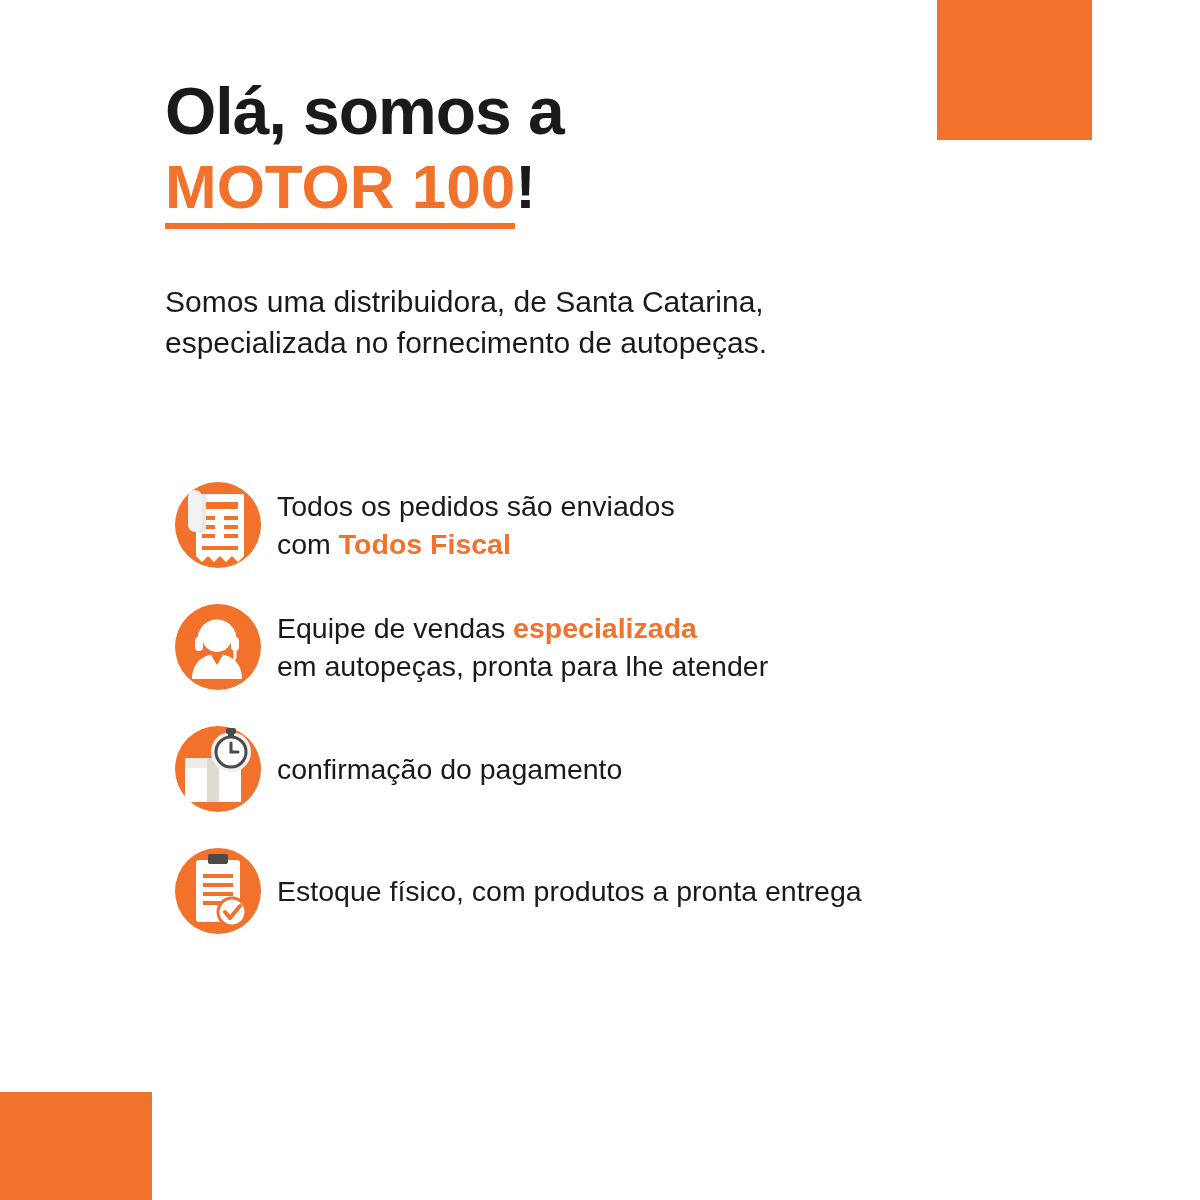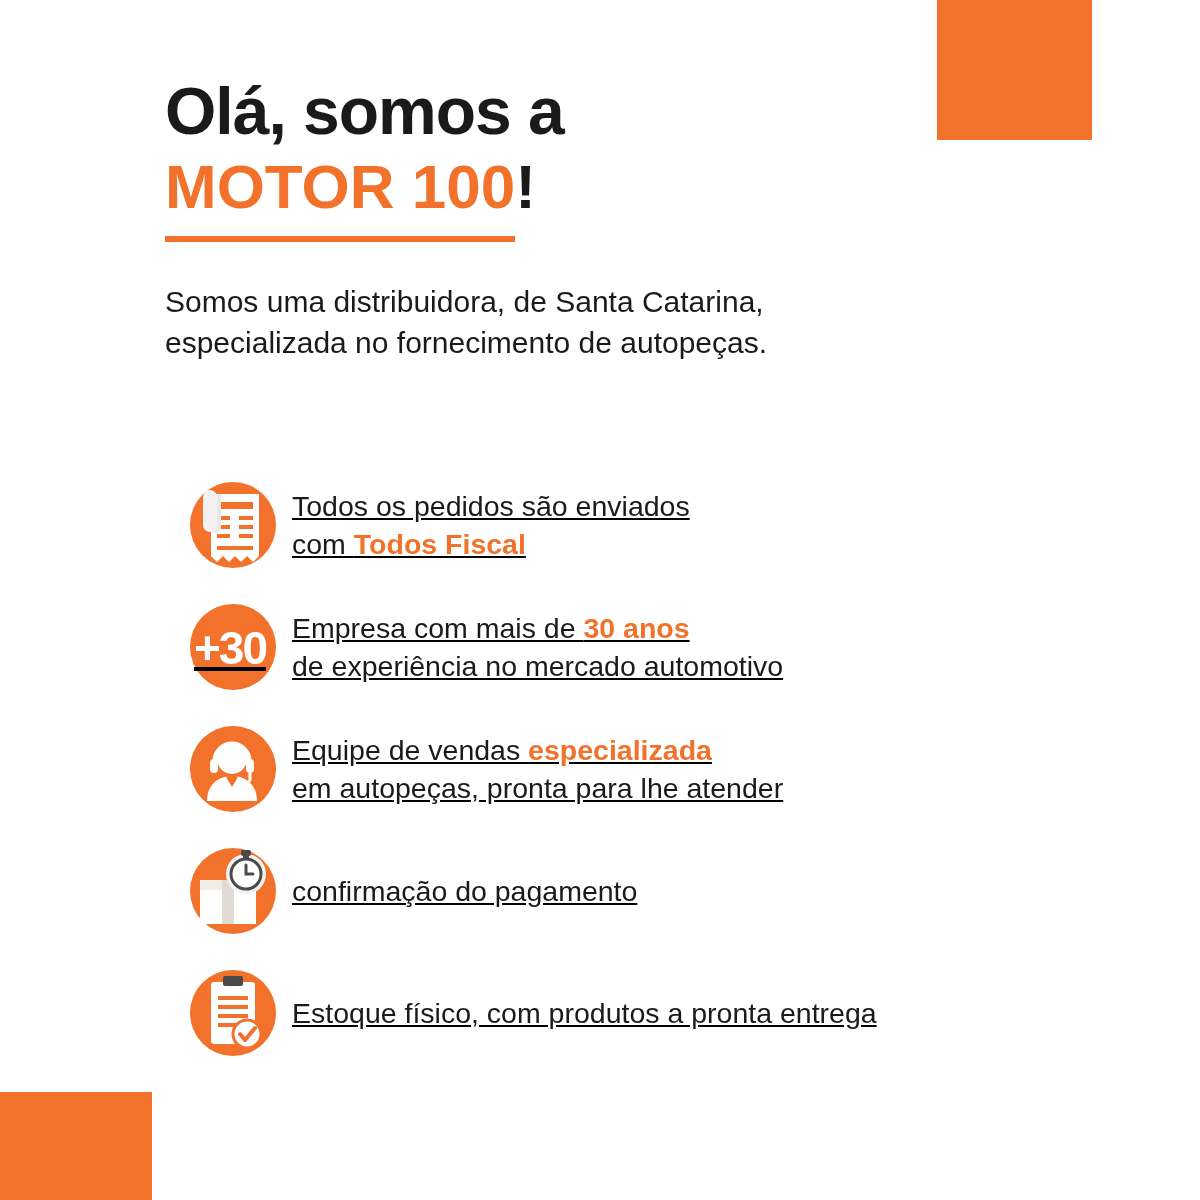--- a/index.html
+++ b/index.html
@@ -57,44 +57,43 @@
     margin-top: 12px;
     font-size: 62px;
     line-height: 1.0;
     font-weight: bold;
     color: #1a1a1a;
     letter-spacing: 0px;
   }
   .headline-2 .brand {
     color: #F2722B;
     border-bottom: 6px solid #F2722B;
-    padding-bottom: 15px;
+    padding-bottom: 2px;
   }
 
   .paragraph {
     margin-top: 64px;
     font-size: 30px;
     line-height: 1.35;
     color: #1a1a1a;
   }
 
   .benefits-lead {
     margin-top: 40px;
     font-size: 30px;
     color: #1a1a1a;
   }
   .benefits-lead .accent { color: #F2722B; font-weight: bold; }
 
   
   .benefits {
     position: absolute;
-    left: 182px;
+    left: 167px;
     top: 472px;
     width: 980px;
-    text-decoration: underline;
   }
 
   .benefit-row {
     display: flex;
     align-items: center;
     min-height: 108px;
     margin-bottom: 14px;
   }
 
   .benefit-icon {
@@ -182,32 +181,20 @@
         </svg>
       </div>
       <div class="benefit-text">
         <div>Todos os pedidos são enviados</div>
         <div>
           <span>com </span><span class="accent">Todos Fiscal</span>
         </div>
       </div>
     </div>
 
-    <div class="benefit-row">
-      <div class="benefit-icon">
-        <div class="circle"></div>
-        <div class="badge30">+30</div>
-      </div>
-      <div class="benefit-text">
-        <div>
-          <span>Empresa com mais de </span><span class="accent">30 anos</span>
-        </div>
-        <div>de experiência no mercado automotivo</div>
-      </div>
-    </div>
 
     <div class="benefit-row">
       <div class="benefit-icon">
         <div class="circle"></div>
         <svg class="icon-svg" width="86" height="86" viewBox="0 0 86 86">
           <circle cx="43" cy="32" r="15" fill="#ffffff"></circle>
           <path d="M18 74 c0 -16 11 -25 25 -25 s25 9 25 25 Z" fill="#ffffff"></path>
           <path d="M26 34 a17 17 0 0 1 34 0" stroke="#ffffff" stroke-width="5" fill="none"></path>
           <rect x="21" y="32" width="8" height="14" rx="4" fill="#ffffff"></rect>
           <rect x="57" y="32" width="8" height="14" rx="4" fill="#ffffff"></rect>

